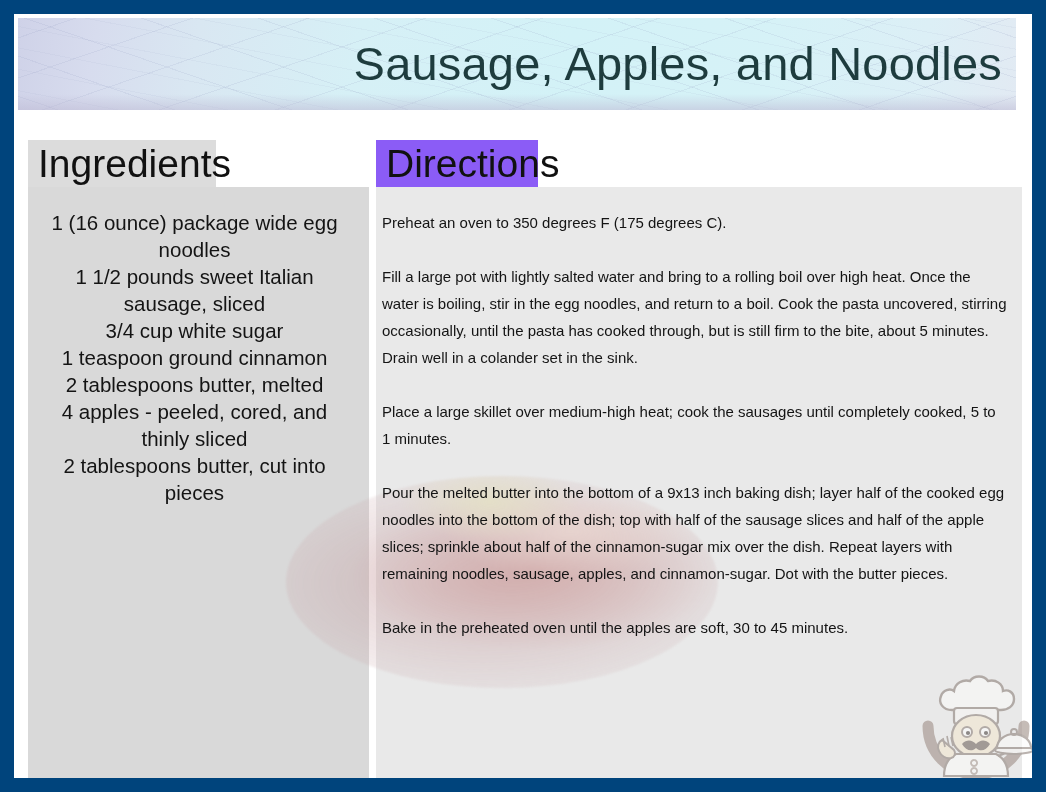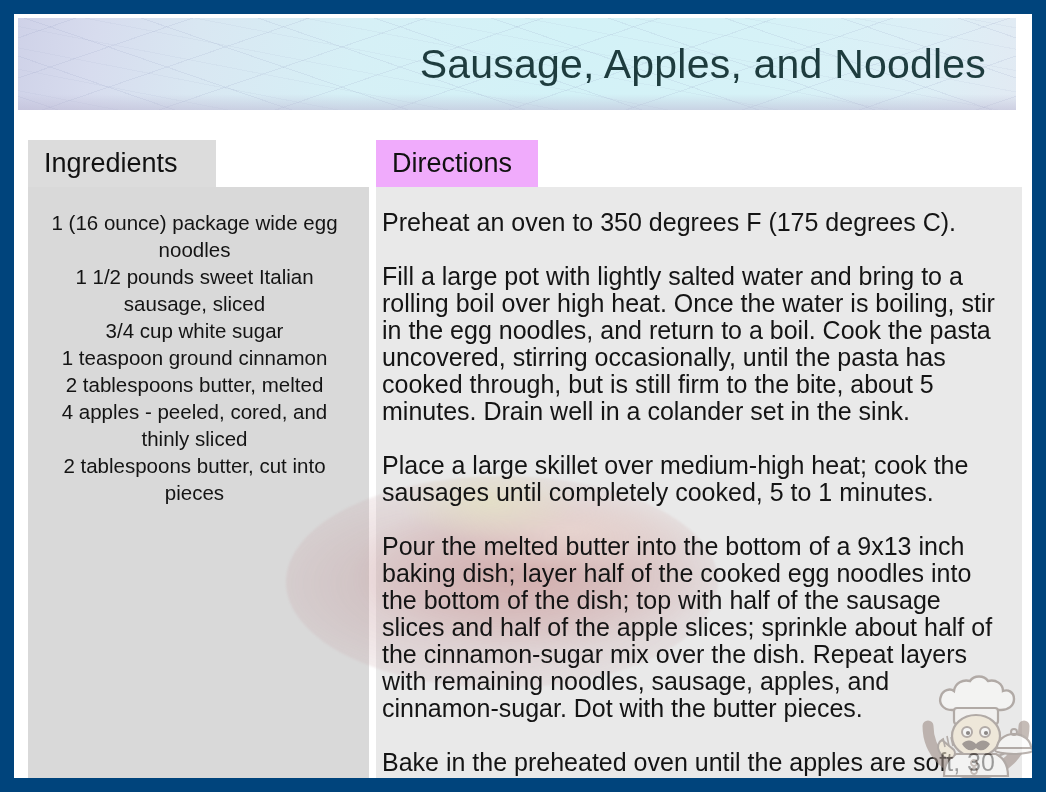--- a/index.html
+++ b/index.html
@@ -51,55 +51,55 @@
   }
   .header-band::after {
     content: "";
     position: absolute;
     left: 0; right: 0; bottom: 0;
     height: 16px;
     background: linear-gradient(180deg, rgba(196,193,216,0.0), rgba(190,186,212,0.55));
   }
   .recipe-title {
     position: absolute;
-    right: 30px;
+    right: 14px;
     top: 18px;
-    font-size: 41px;
+    font-size: 47px;
     line-height: 56px;
     color: #1e3c3e;
     letter-spacing: 0.2px;
     white-space: nowrap;
     z-index: 2;
     margin-left: 28px;
   }
 
   
   .tab {
     position: absolute;
     background: #dcdcdc;
-    font-size: 27px;
+    font-size: 39px;
     line-height: 47px;
     color: #111111;
-    padding: 0 10px 0 16px;
+    padding: 0 10px 0 10px;
     box-sizing: border-box;
     z-index: 3;
   }
   .tab-ingredients {
     left: 14px;
     top: 126px;
     width: 188px;
     height: 47px;
     background: #dcdcdc;
   }
   .tab-directions {
     left: 362px;
     top: 126px;
     width: 162px;
     height: 47px;
-    background: #f0abfc;
+    background: #8b5cf6;
   }
 
   
   .panel {
     position: absolute;
     box-sizing: border-box;
     overflow: hidden;
   }
   .panel-ingredients {
     left: 14px;
@@ -122,21 +122,21 @@
     font-size: 20.5px;
     line-height: 27px;
     color: #141414;
     white-space: pre-line;
     position: relative;
     z-index: 2;
     text-align: center;
   }
 
   .direction-para {
-    font-size: 25px;
+    font-size: 15px;
     line-height: 27px;
     color: #141414;
     margin: 0 0 27px 0;
     position: relative;
     z-index: 2;
   }
   .direction-para:last-child { margin-bottom: 0; }
 
   
   .apple-watermark {

